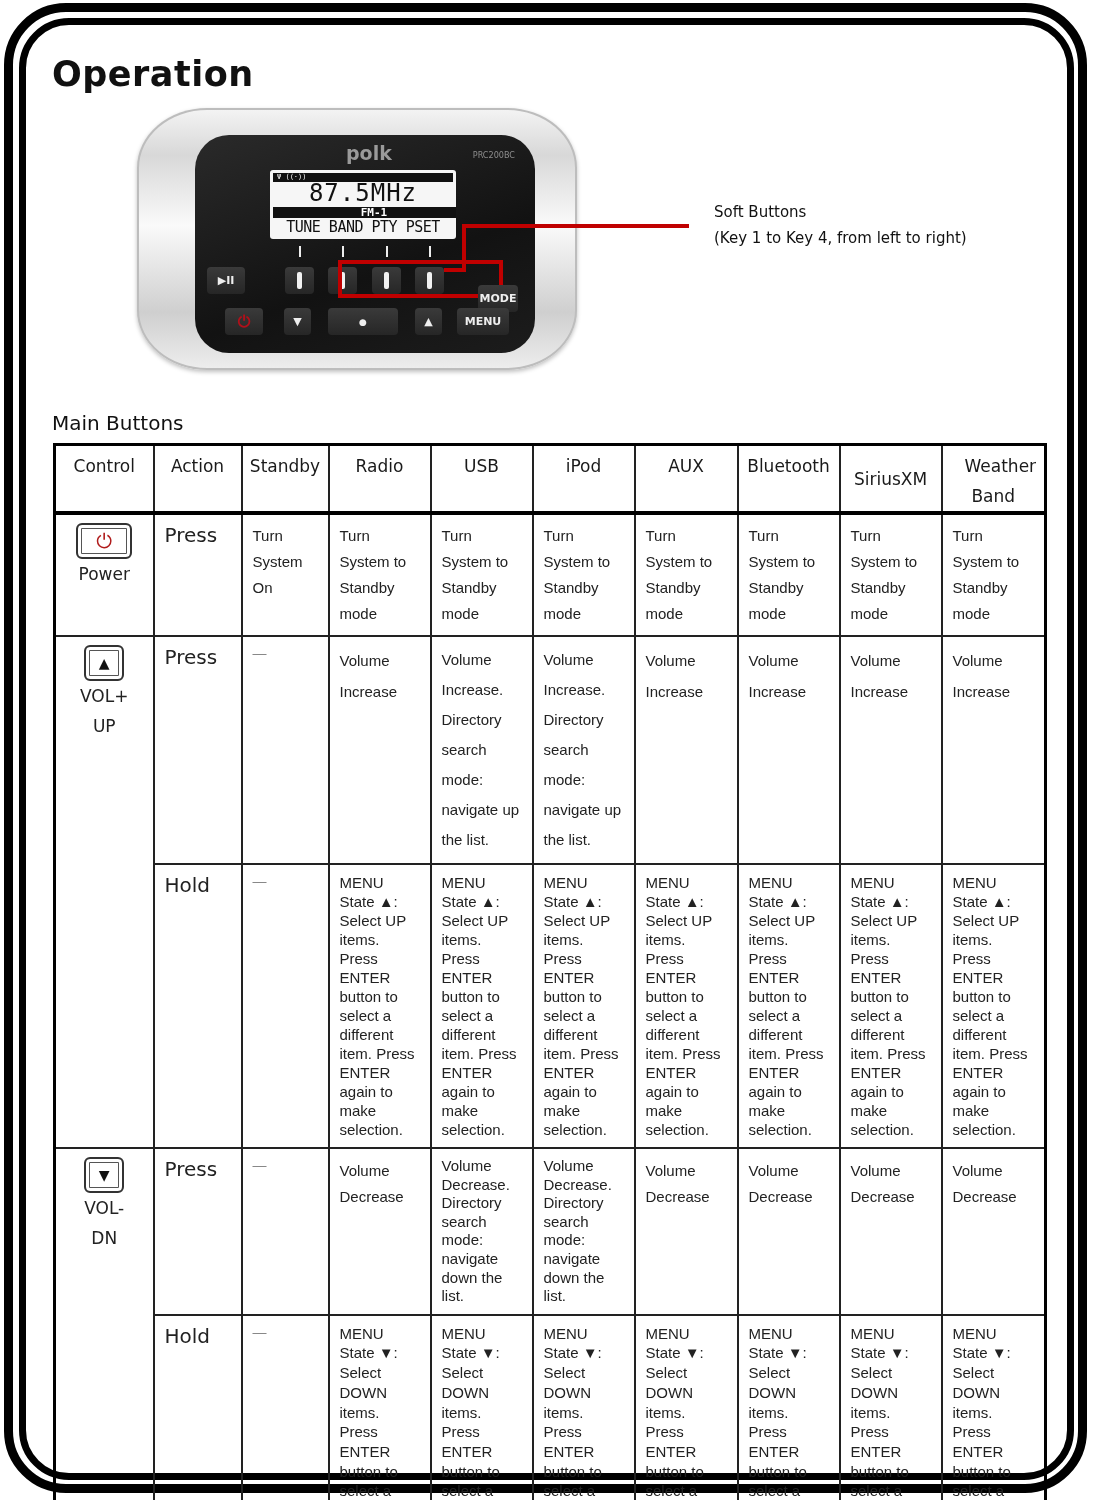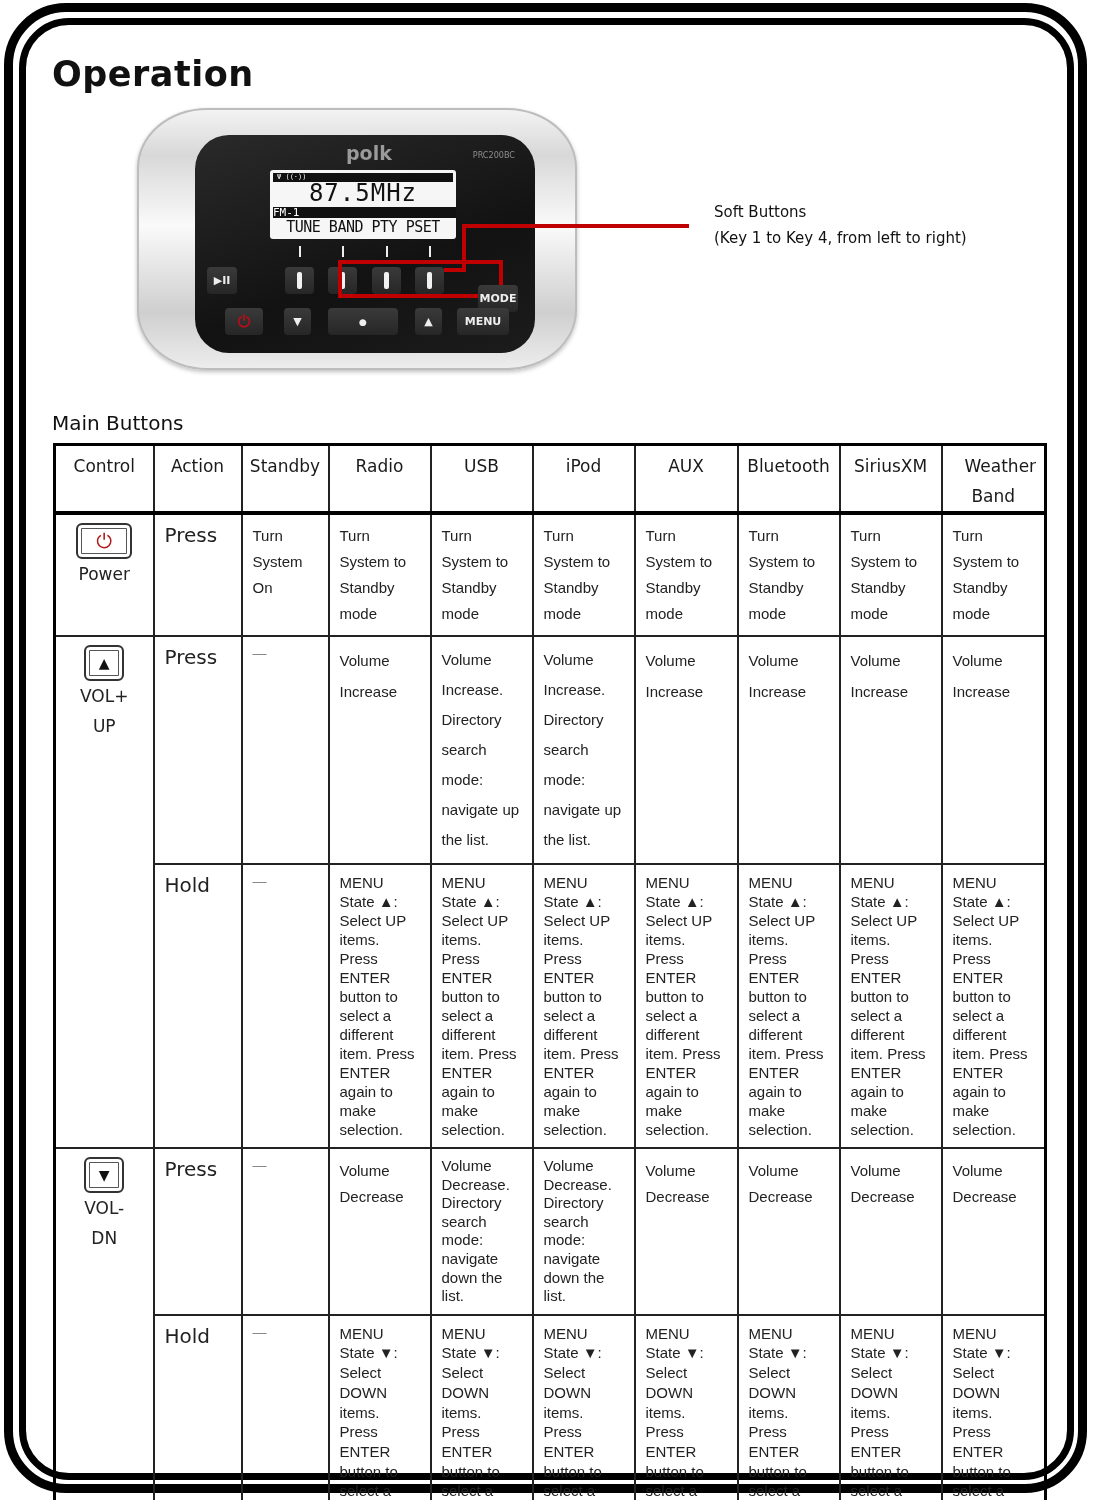--- a/index.html
+++ b/index.html
@@ -11,21 +11,21 @@
   
   .device { position: absolute; left: 137px; top: 108px; width: 440px; height: 262px; border-radius: 70px 70px 70px 70px / 60px 60px 60px 60px;
     background: linear-gradient(180deg, #f4f4f4 0%, #d8d8d8 18%, #fafafa 45%, #cfcfcf 78%, #eeeeee 100%);
     box-shadow: inset 0 0 0 2px #bdbdbd, 0 2px 4px rgba(0,0,0,0.25); }
   .device-face { position: absolute; left: 58px; top: 27px; width: 340px; height: 218px; border-radius: 34px; background: linear-gradient(160deg, #2a2a2a 0%, #121212 60%, #1c1c1c 100%); }
   .brand { position: absolute; left: 151px; top: 7px; color: #9a9a9a; font-size: 19px; font-weight: bold; font-family: "DejaVu Sans", sans-serif; }
   .model { position: absolute; right: 20px; top: 15px; color: #8d8d8d; font-size: 9px; font-family: "DejaVu Sans Condensed", "DejaVu Sans", sans-serif; }
   .lcd { position: absolute; left: 75px; top: 35px; width: 186px; height: 69px; background: #f6f6f6; border-radius: 3px; overflow: hidden; font-family: "DejaVu Sans Mono", monospace; }
   .lcd-status { position: absolute; left: 3px; top: 3px; width: 180px; height: 9px; background: #111; color: #fff; font-size: 7px; line-height: 9px; padding-left: 4px; box-sizing: border-box; }
   .lcd-freq { position: absolute; left: 0; top: 10px; width: 186px; text-align: center; font-size: 24px; line-height: 26px; color: #111; letter-spacing: 1px; }
-  .lcd-band { position: absolute; left: 3px; top: 37px; width: 208px; height: 11px; background: #111; color: #fff; font-size: 11px; line-height: 11px; text-align: left; padding-right: 6px; box-sizing: border-box; font-weight: normal; }
+  .lcd-band { position: absolute; left: 3px; top: 37px; width: 208px; height: 11px; background: #111; color: #fff; font-size: 11px; line-height: 11px; text-align: center; padding-right: 6px; box-sizing: border-box; font-weight: bold; }
   .lcd-soft { position: absolute; left: 0; top: 49px; width: 186px; text-align: center; font-size: 15px; line-height: 17px; color: #111; letter-spacing: -0.5px; }
   .tick { position: absolute; top: 111px; width: 2px; height: 11px; background: #eee; }
   .btn { position: absolute; height: 27px; background: linear-gradient(180deg, #3a3a3a, #262626); border-radius: 4px; color: #eee; font-weight: bold; font-size: 11px; display: flex; align-items: center; justify-content: center; font-family: "DejaVu Sans", sans-serif; }
   .soft-btn { width: 29px; }
   .soft-bar { width: 5px; height: 17px; background: #f2f2f2; border-radius: 2px; }
   .highlight-box { position: absolute; left: 143px; top: 125px; width: 165px; height: 38px; border: 4px solid #c00000; box-sizing: border-box; }
   .power-glyph { color: #b0101a; font-size: 16px; }
   .leader-h1 { position: absolute; left: 465px; top: 224px; width: 224px; height: 4px; background: #c00000; }
   .leader-v { position: absolute; left: 462px; top: 224px; width: 4px; height: 48px; background: #c00000; }
   .leader-h2 { position: absolute; left: 444px; top: 268px; width: 22px; height: 4px; background: #c00000; }
@@ -67,21 +67,21 @@
       <div class="lcd-status">Ψ   ((·))</div>
       <div class="lcd-freq">87.5MHz</div>
       <div class="lcd-band">FM-1</div>
       <div class="lcd-soft">TUNE BAND PTY PSET</div>
     </div>
     <div class="tick" style="left:104px"></div>
     <div class="tick" style="left:147px"></div>
     <div class="tick" style="left:191px"></div>
     <div class="tick" style="left:234px"></div>
 
-    <div class="btn" style="left:12px;top:132px;width:30px;">
+    <div class="btn" style="left:12px;top:132px;width:38px;">
         <span>▶II</span>
       </div>
     <div class="btn soft-btn" style="left:90px;top:132px;">
         <div class="soft-bar"></div>
       </div>
     <div class="btn soft-btn" style="left:133px;top:132px;">
         <div class="soft-bar"></div>
       </div>
     <div class="btn soft-btn" style="left:177px;top:132px;">
         <div class="soft-bar"></div>
@@ -135,21 +135,21 @@
   <thead>
     <tr>
       <th>Control</th>
       <th>Action</th>
       <th style="padding:5px 2px 0">Standby</th>
       <th>Radio</th>
       <th>USB</th>
       <th>iPod</th>
       <th>AUX</th>
       <th style="padding:5px 2px 0">Bluetooth</th>
-      <th style="padding:5px 2px 0">SiriusXM</th>
+      <th style="padding:18px 2px 0">SiriusXM</th>
       <th style="padding:5px 22px 0">Weather Band</th>
     </tr>
   </thead>
   <tbody>
 
     <tr style="height:106px">
       <td class="ctrl">
         <div class="keycap">
             <span class="pw">⏻</span>
           </div>

